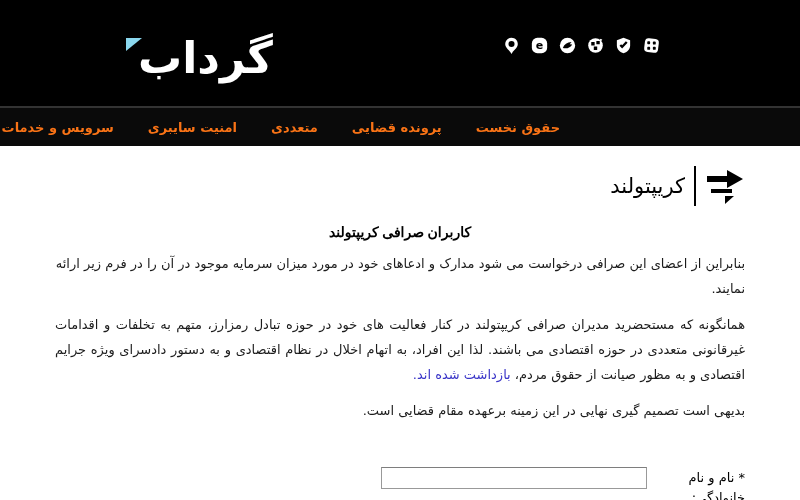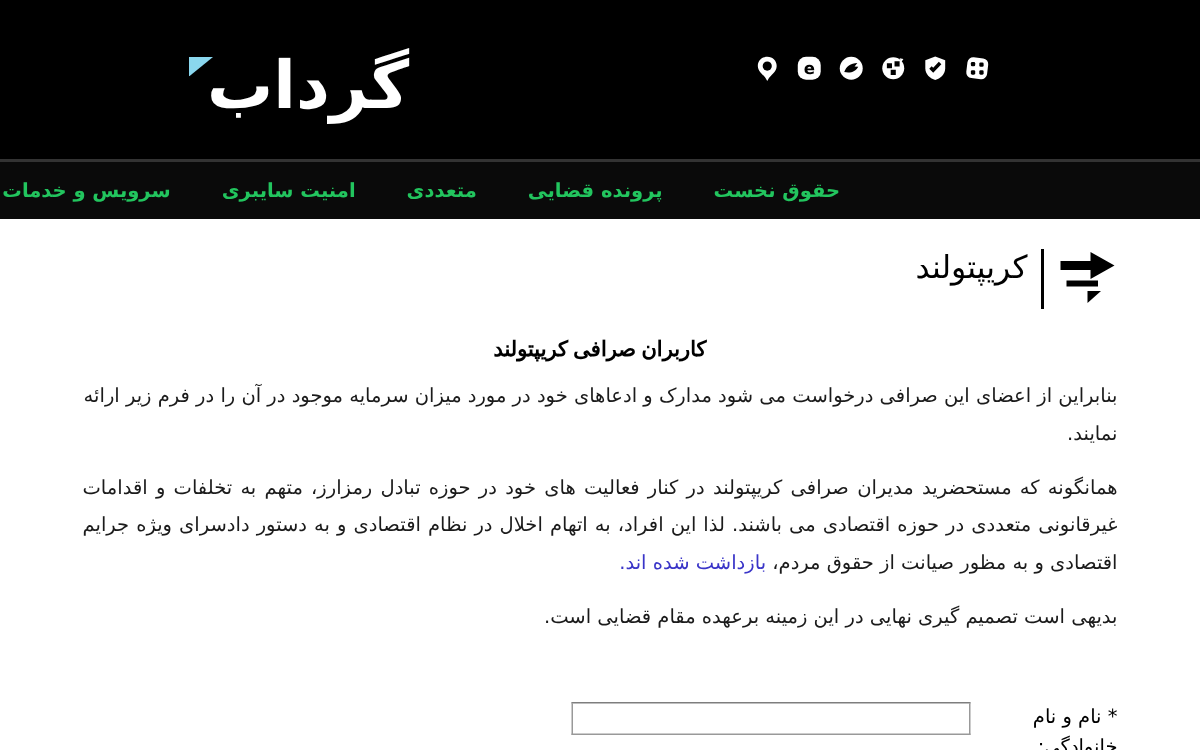--- a/index.html
+++ b/index.html
@@ -13,25 +13,25 @@
              clip-path:polygon(0 0,100% 0,0 100%);}
   .brand-text{color:#fff;font-size:44px;font-weight:bold;line-height:1;direction:rtl;
               margin-left:12px;letter-spacing:1px;}
   .social{position:absolute;left:503px;top:37px;display:flex;gap:11px;align-items:center;}
   .social-icon{width:17px;height:17px;display:inline-block;cursor:pointer;}
   .social-icon svg{width:17px;height:17px;display:block;}
 
   
   .main-nav{height:40px;background:#0A0A0A;border-top:2px solid #333;display:flex;direction:rtl;
             align-items:center;padding-right:240px;gap:34px;box-sizing:border-box;}
-  .nav-item{color:#22c55e;font-size:13px;font-weight:bold;text-decoration:none;cursor:pointer;white-space:nowrap;}
+  .nav-item{color:#f97316;font-size:13px;font-weight:bold;text-decoration:none;cursor:pointer;white-space:nowrap;}
 
   
   .content{width:690px;margin:0 auto;direction:rtl;}
-  .page-title{display:flex;margin-top:20px;gap:9px;}
+  .page-title{display:flex;align-items:center;margin-top:20px;gap:9px;}
   .title-logo svg{width:40px;height:36px;display:block;}
   .title-divider{width:2px;height:40px;background:#000;}
   .title-text{font-size:21px;font-weight:400;margin:0;color:#000;}
 
   .article-heading{text-align:center;font-size:14px;font-weight:bold;color:#000;margin:18px 0 10px;font-family:Liberation Serif, serif;}
 
   .para{font-size:13px;line-height:25px;color:#1b1b1b;text-align:justify;margin:0 0 11px;}
   .para.single{text-align:right;}
   .arrest-link{color:#3A35C8;text-decoration:none;cursor:pointer;}
 

